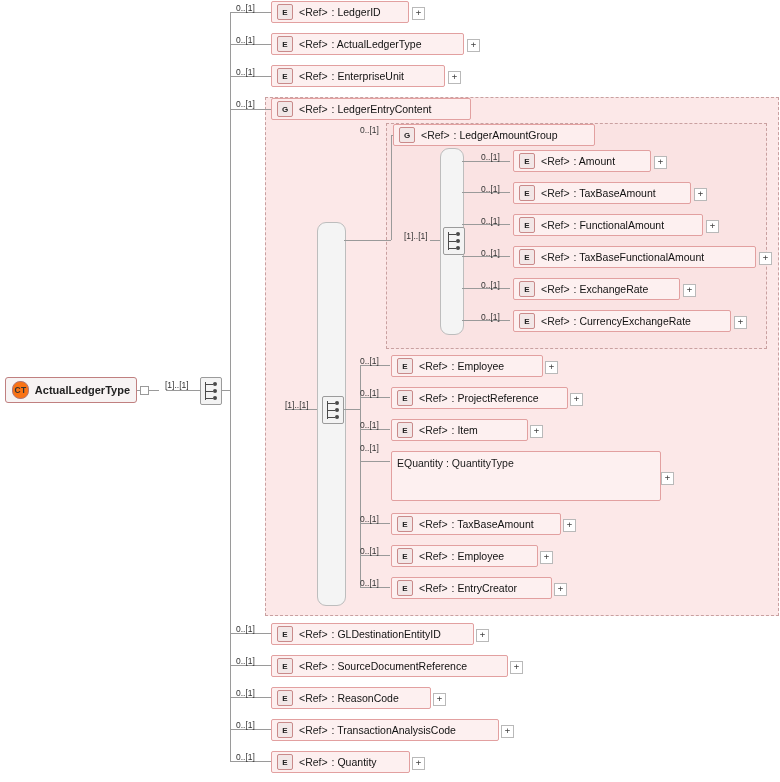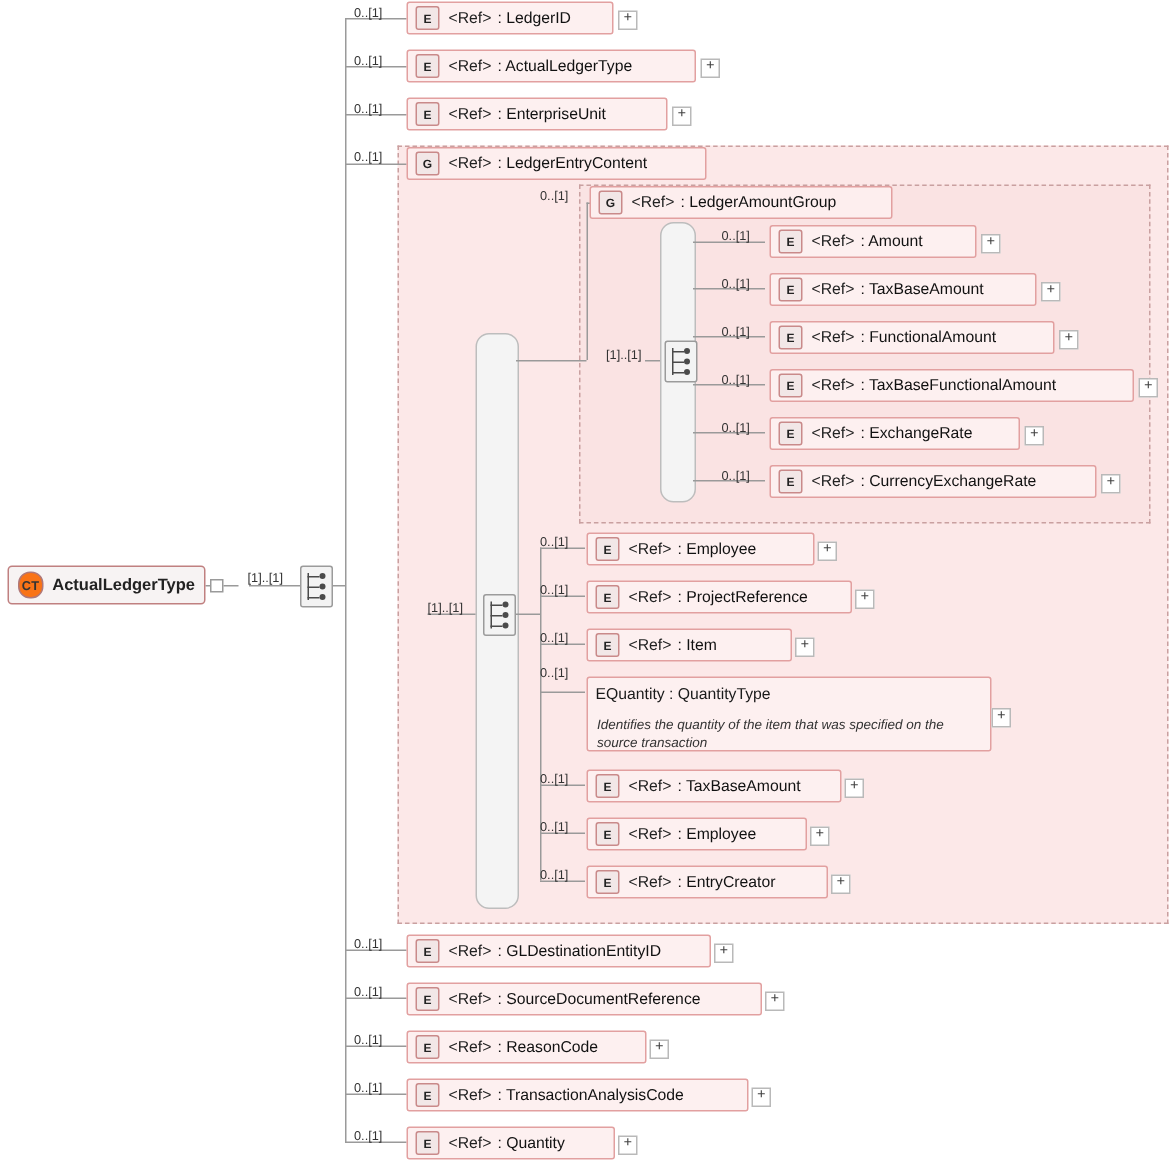--- a/index.html
+++ b/index.html
@@ -287,21 +287,20 @@
     <span class="nm">: Item</span>
   </div>
   <div class="plus" style="left:530px;top:425px;">+</div>
 
   <div class="card" style="left:360px;top:443px;">0..[1]</div>
   <div class="abs doc-el" style="left:391px;top:451px;width:270px;height:50px;">
     <div class="hdr">
       <span class="badge">E</span>
       <span class="nm typed">Quantity : QuantityType</span>
     </div>
-    <div class="body">Identifies the quantity of the item that was specified on the source transaction</div>
   </div>
   <div class="plus" style="left:661px;top:472px;">+</div>
 
   <div class="card" style="left:360px;top:514px;">0..[1]</div>
   <div class="abs el" style="left:391px;top:513px;width:170px;">
     <span class="badge">E</span>
     <span class="ref">&lt;Ref&gt;</span>
     <span class="nm">: TaxBaseAmount</span>
   </div>
   <div class="plus" style="left:563px;top:519px;">+</div>

